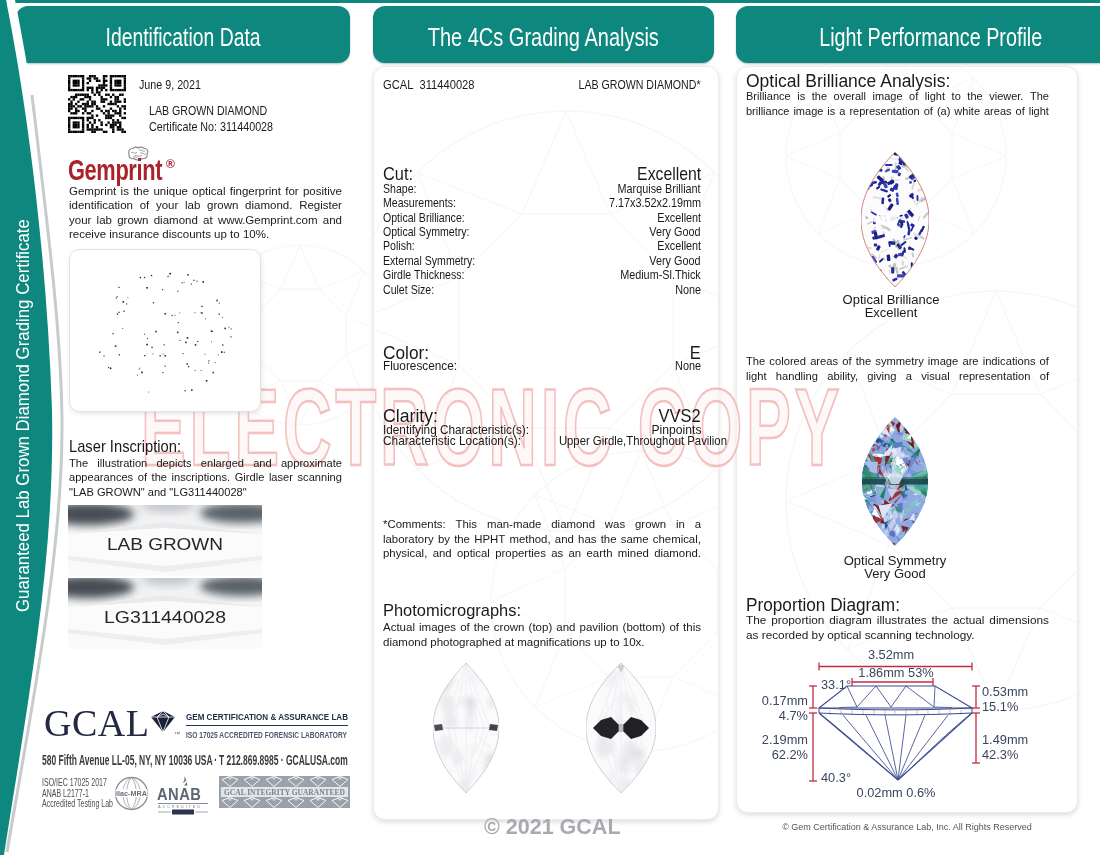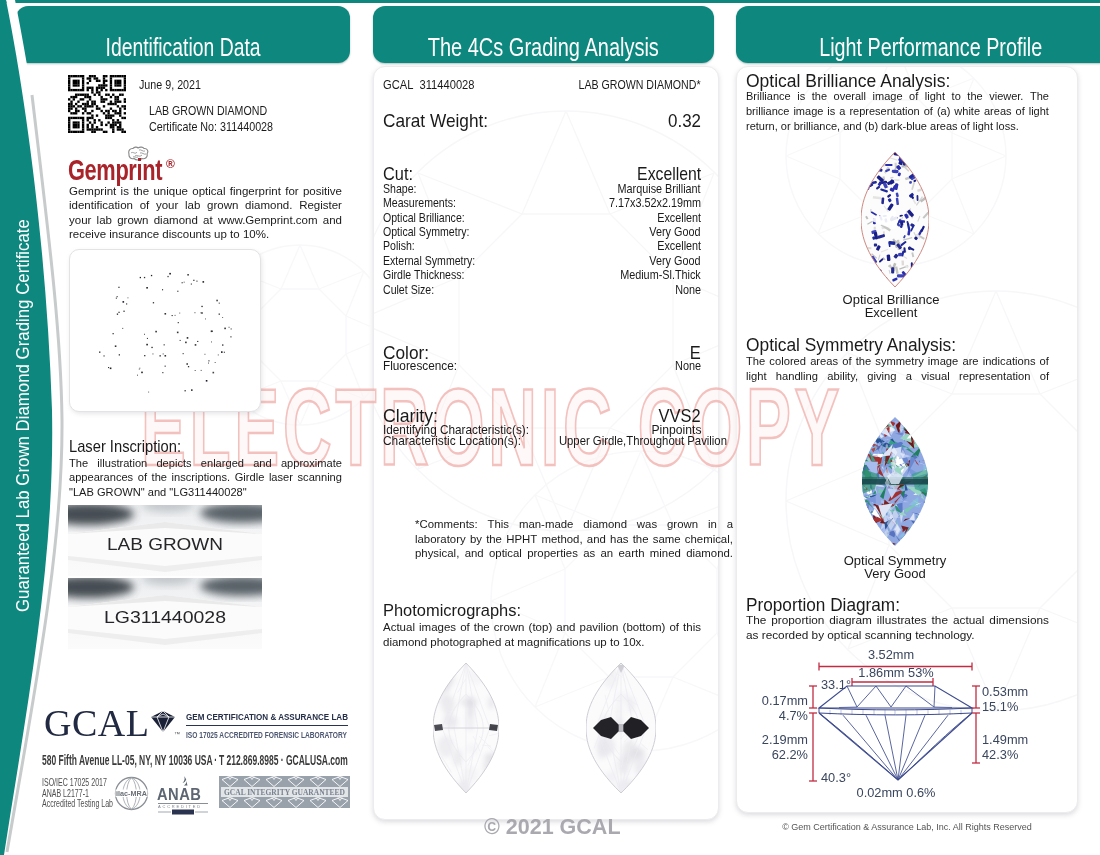--- a/index.html
+++ b/index.html
@@ -1,18 +1,18 @@
 <!DOCTYPE html>
 <html><head><meta charset="utf-8"><title>Certificate</title><style>
 *{margin:0;padding:0;box-sizing:border-box}
 html,body{width:1100px;height:855px}
 body{position:relative;font-family:"Liberation Sans",sans-serif;background:#fff;overflow:hidden;color:#1a1a1a}
 .abs{position:absolute}
 .hdr{position:absolute;top:6px;height:57px;background:#0e887e;border-radius:12px;color:#fff;
-     display:flex;align-items:flex-end;justify-content:center;padding-top:6px;box-shadow:0 1px 2px rgba(0,60,55,.3)}
+     display:flex;align-items:center;justify-content:center;padding-top:6px;box-shadow:0 1px 2px rgba(0,60,55,.3)}
 .panel{position:absolute;background:#fff;border:1px solid #ececef;border-radius:12px;
        box-shadow:0 2px 5px rgba(130,130,145,.28)}
 .z3{position:absolute;z-index:3}
 .fl{display:flex;justify-content:space-between;white-space:nowrap}
 .cap{position:absolute;text-align:center;font-size:13px;line-height:13px}
 .sx{display:inline-block;transform-origin:0 50%;white-space:nowrap}
 .sxr{display:inline-block;transform-origin:100% 50%;white-space:nowrap}
 </style></head><body>
 <div class="abs" style="left:0;top:0;width:1100px;height:2.5px;background:#0e887e"></div>
 <div class="hdr" style="left:16px;width:334px">
@@ -674,24 +674,20 @@
         </g>
         <rect x="2" y="11" width="127" height="10" fill="#e8eaec" opacity="0.92"></rect>
         <text x="65.5" y="19" font-size="8" font-weight="bold" fill="#7a8290" text-anchor="middle" font-family="Liberation Serif,serif" textLength="121" lengthAdjust="spacingAndGlyphs">GCAL INTEGRITY GUARANTEED</text>
       </svg></div>
   </div>
 <div class="z3" style="left:383px;top:0;width:318px;height:855px">
     <div class="abs fl" style="left:0;right:0;top:77px;font-size:13px">
       <span class="sx" style="transform:scaleX(0.857);">GCAL&nbsp;  311440028</span>
       <span class="sxr" style="transform:scaleX(0.816);">LAB GROWN DIAMOND*</span>
     </div>
-    <div class="abs fl" style="left:0;right:0;top:109.5px;font-size:19px">
-      <span class="sx" style="transform:scaleX(0.907);">Carat Weight:</span>
-      <span class="sxr" style="transform:scaleX(0.892);">0.32</span>
-    </div>
     <div class="abs fl" style="left:0;right:0;top:163px;font-size:19px">
       <span class="sx" style="transform:scaleX(0.861);">Cut:</span>
       <span class="sxr" style="transform:scaleX(0.830);">Excellent</span>
     </div>
     <div class="abs fl" style="left:0;right:0;top:181.8px;font-size:12.6px">
       <span class="sx" style="transform:scaleX(0.840);">Shape:</span>
       <span class="sxr" style="transform:scaleX(0.860);">Marquise Brilliant</span>
     </div>
     <div class="abs fl" style="left:0;right:0;top:196.20000000000002px;font-size:12.6px">
       <span class="sx" style="transform:scaleX(0.840);">Measurements:</span>
@@ -734,21 +730,21 @@
       <span class="sxr" style="transform:scaleX(0.864);">VVS2</span>
     </div>
     <div class="abs fl" style="left:0;right:0;top:421.7px;font-size:13px">
       <span class="sx" style="transform:scaleX(0.906);">Identifying Characteristic(s):</span>
       <span class="sxr" style="transform:scaleX(0.935);">Pinpoints</span>
     </div>
     <div class="abs fl" style="left:0;right:0;top:433.4px;font-size:13px">
       <span class="sx" style="transform:scaleX(0.914);">Characteristic Location(s):</span>
       <span class="sxr" style="transform:scaleX(0.871);">Upper Girdle,Throughout Pavilion</span>
     </div>
-    <div class="abs" style="left:0px;top:517px;width:318px;font-size:11.4px;line-height:14.6px;margin-left:32px;">
+    <div class="abs" style="left:0px;top:517px;width:318px;font-size:11.4px;line-height:14.6px;">
       <div class="fl">
         <span>*Comments:</span>
         <span>This</span>
         <span>man-made</span>
         <span>diamond</span>
         <span>was</span>
         <span>grown</span>
         <span>in</span>
         <span>a</span>
       </div>
@@ -950,23 +946,21 @@
         <span>is</span>
         <span>a</span>
         <span>representation</span>
         <span>of</span>
         <span>(a)</span>
         <span>white</span>
         <span>areas</span>
         <span>of</span>
         <span>light</span>
       </div>
-      <div style="white-space:nowrap">return, or brilliance, and (b) dark-blue areas of light loss.</div>
-    </div>
-    <div class="abs" style="left:0;top:335px;font-size:17.5px"><span class="sx" style="transform:scaleX(0.991);">Optical Symmetry Analysis:</span></div>
+    </div>
     <div class="abs" style="left:0px;top:354px;width:303px;font-size:11.2px;line-height:15.2px;">
       <div class="fl">
         <span>The</span>
         <span>colored</span>
         <span>areas</span>
         <span>of</span>
         <span>the</span>
         <span>symmetry</span>
         <span>image</span>
         <span>are</span>

